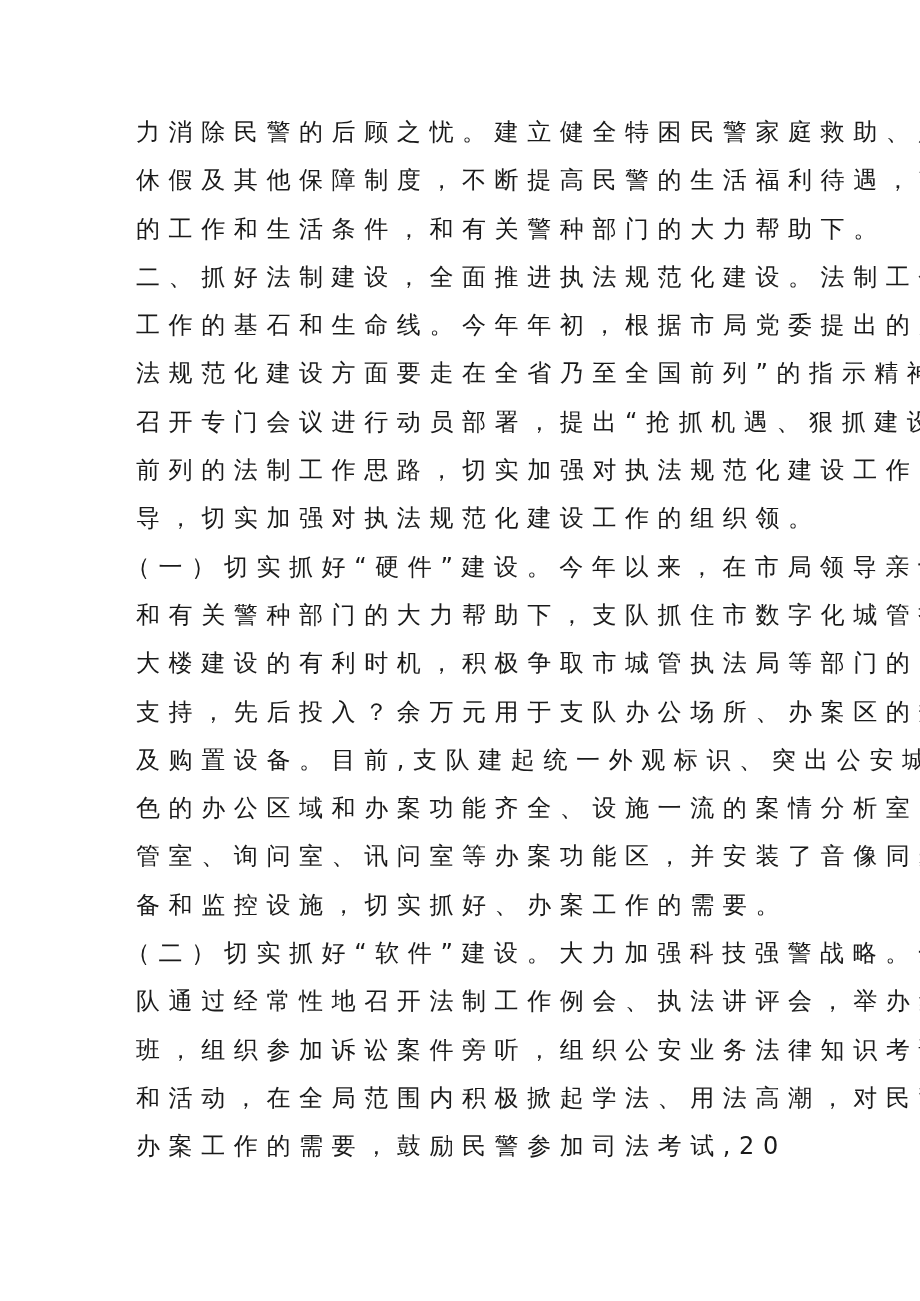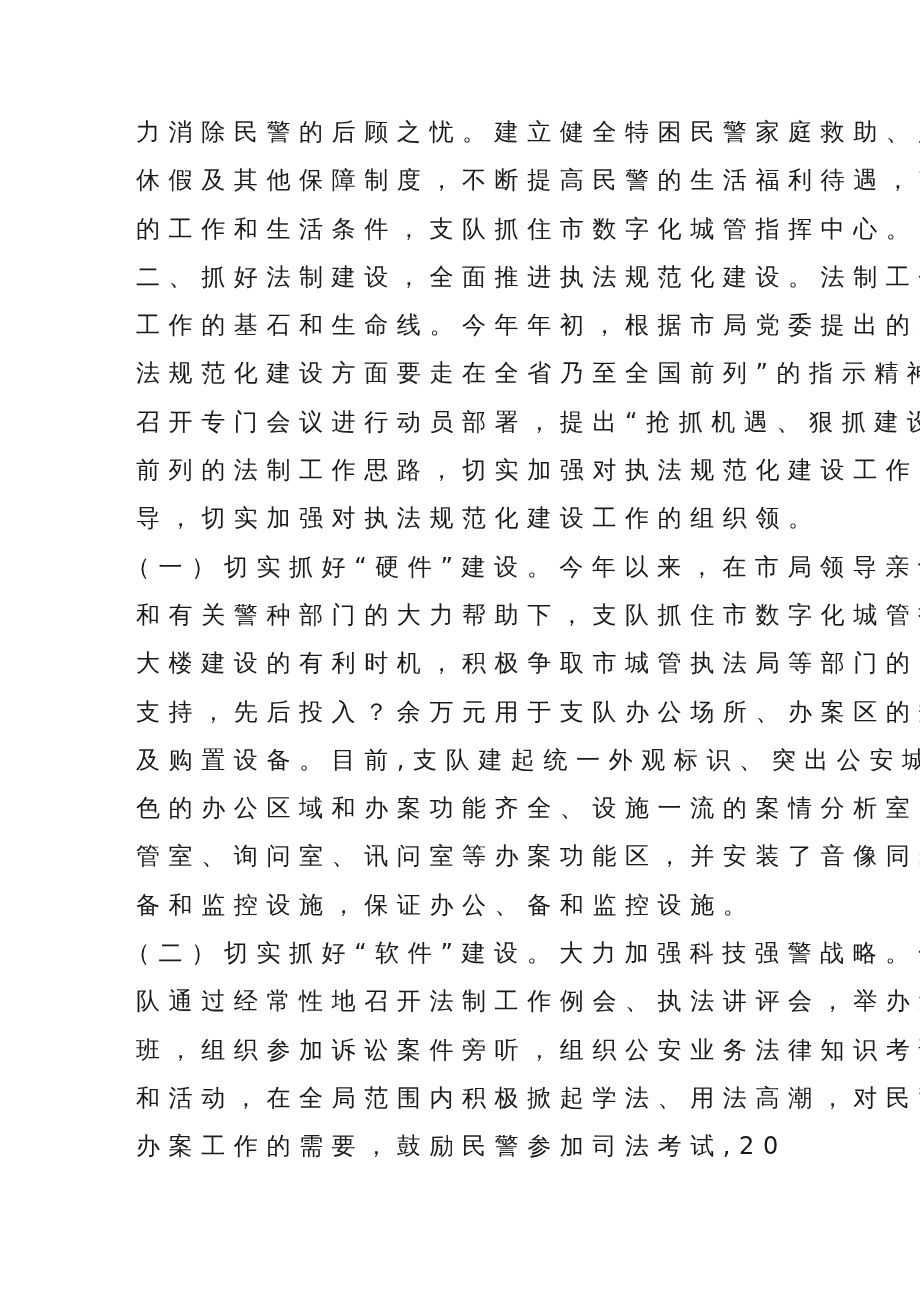--- a/index.html
+++ b/index.html
@@ -31,33 +31,33 @@
   .line.indent {
     margin-left: -10px;
   }
 </style>
 </head>
 <body>
 
 <div class="page">
   <div class="line">力消除民警的后顾之忧。建立健全特困民警家庭救助、定期体检</div>
   <div class="line">休假及其他保障制度，不断提高民警的生活福利待遇，改善民警</div>
-  <div class="line">的工作和生活条件，支队抓住市数字化城管指挥中心。</div>
+  <div class="line">的工作和生活条件，和有关警种部门的大力帮助下。</div>
   <div class="line">二、抓好法制建设，全面推进执法规范化建设。法制工作是公安</div>
   <div class="line">工作的基石和生命线。今年年初，根据市局党委提出的关于“执</div>
   <div class="line">法规范化建设方面要走在全省乃至全国前列”的指示精神，多次</div>
   <div class="line">召开专门会议进行动员部署，提出“抢抓机遇、狠抓建设、走在</div>
   <div class="line">前列的法制工作思路，切实加强对执法规范化建设工作的组织领</div>
   <div class="line">导，切实加强对执法规范化建设工作的组织领。</div>
   <div class="line indent">（一）切实抓好“硬件”建设。今年以来，在市局领导亲切指导</div>
   <div class="line">和有关警种部门的大力帮助下，支队抓住市数字化城管指挥中心</div>
   <div class="line">大楼建设的有利时机，积极争取市城管执法局等部门的资金方面</div>
   <div class="line">支持，先后投入？余万元用于支队办公场所、办案区的规范改造</div>
   <div class="line">及购置设备。目前,支队建起统一外观标识、突出公安城市管理特</div>
   <div class="line">色的办公区域和办案功能齐全、设施一流的案情分析室、物证保</div>
   <div class="line">管室、询问室、讯问室等办案功能区，并安装了音像同步录制设</div>
-  <div class="line">备和监控设施，保证办公、备和监控设施。</div>
+  <div class="line">备和监控设施，切实抓好、办案工作的需要。</div>
   <div class="line indent">（二）切实抓好“软件”建设。大力加强科技强警战略。一是支</div>
   <div class="line">队通过经常性地召开法制工作例会、执法讲评会，举办集中训练</div>
   <div class="line">班，组织参加诉讼案件旁听，组织公安业务法律知识考试等会议</div>
   <div class="line">和活动，在全局范围内积极掀起学法、用法高潮，对民警进行法</div>
   <div class="line">办案工作的需要，鼓励民警参加司法考试,20</div>
 </div>
 
 </body></html>

